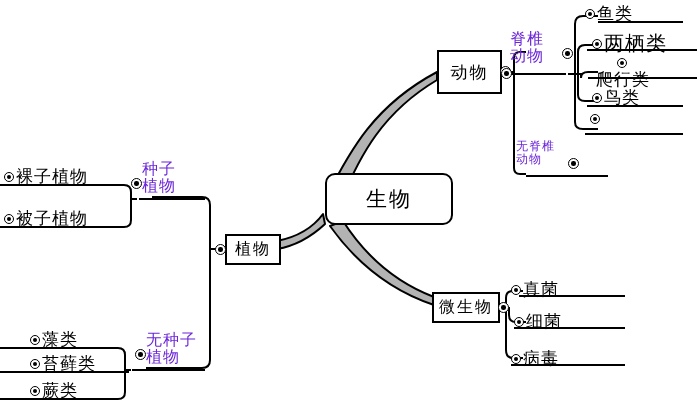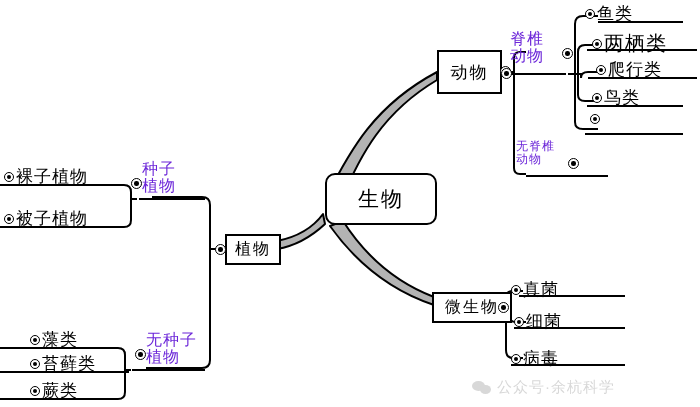--- a/index.html
+++ b/index.html
@@ -193,35 +193,35 @@
 
     <path fill="none" stroke="#000" stroke-width="2" d="M 500,308 L 506,308 L 506,298 Q 506,291 513,291 L 523,291"></path>
     <path fill="none" stroke="#000" stroke-width="2" d="M 500,308 L 509,308 L 509,315 Q 509,322 516,322 L 526,322"></path>
     <path fill="none" stroke="#000" stroke-width="2" d="M 500,308 L 506,308 L 506,350 Q 506,358 513,358 L 523,358"></path>
 
     <line x1="519" y1="296" x2="625" y2="296" stroke="#000" stroke-width="2"></line>
     <line x1="514" y1="328" x2="625" y2="328" stroke="#000" stroke-width="2"></line>
     <line x1="511" y1="365" x2="625" y2="365" stroke="#000" stroke-width="2"></line>
   </svg>
 
-  <div class="boxnode rounded" style="left:325px; top:173px; width:112px; height:52px; font-size:21px;">
+  <div class="boxnode rounded" style="left:325px; top:173px; width:128px; height:52px; font-size:21px;">
     <span class="txt">生物</span>
   </div>
 
   <div class="boxnode" style="left:437px; top:50px; width:65px; height:44px; font-size:17px;">
     <span class="txt">动物</span>
   </div>
   <div class="bullet" style="left:500px; top:66px;"></div>
 
   <div class="boxnode" style="left:225px; top:234px; width:56px; height:31px; font-size:16px;">
     <span class="txt">植物</span>
   </div>
   <div class="bullet" style="left:215px; top:244px;"></div>
 
-  <div class="boxnode" style="left:432px; top:292px; width:80px; height:31px; font-size:16px;">
+  <div class="boxnode" style="left:432px; top:292px; width:68px; height:31px; font-size:16px;">
     <span class="txt">微生物</span>
   </div>
   <div class="bullet" style="left:498px; top:302px;"></div>
 
   <div class="textnode two-line" style="left:510px; top:30px; font-size:16px; letter-spacing:1px;">
     <div>脊椎</div>
     <div>动物</div>
   </div>
   <div class="bullet" style="left:562px; top:48px;"></div>
   <div class="bullet" style="left:501px; top:68px;"></div>
@@ -233,21 +233,21 @@
   <div class="bullet" style="left:568px; top:158px;"></div>
 
   <div class="leaf" style="left:585px; top:2px; font-size:17px;">
     <span class="b"></span>
     <span class="t">鱼类</span>
   </div>
   <div class="leaf" style="left:592px; top:30px; font-size:20px;">
     <span class="b"></span>
     <span class="t">两栖类</span>
   </div>
-  <div class="leaf" style="left:596px; top:58px; font-size:17px;">
+  <div class="leaf" style="left:596px; top:58px; font-size:17px;flex-direction:column;">
     <span class="b"></span>
     <span class="t">爬行类</span>
   </div>
   <div class="leaf" style="left:592px; top:86px; font-size:17px;justify-content:space-between;">
     <span class="b"></span>
     <span class="t">鸟类</span>
   </div>
   <div class="leaf" style="left:590px; top:114px; font-size:17px;">
     <span class="b"></span>
   </div>
@@ -292,21 +292,14 @@
   </div>
   <div class="leaf" style="left:514px; top:310px; font-size:17px;">
     <span class="b"></span>
     <span class="t">细菌</span>
   </div>
   <div class="leaf" style="left:511px; top:347px; font-size:17px;">
     <span class="b"></span>
     <span class="t">病毒</span>
   </div>
 
-  <div id="watermark">
-    <span class="wicon">
-      <span class="b1"></span>
-        <span class="b2"></span>
-    </span>
-    <span>公众号·余杭科学</span>
-  </div>
 
 </div>
 
 </body></html>

